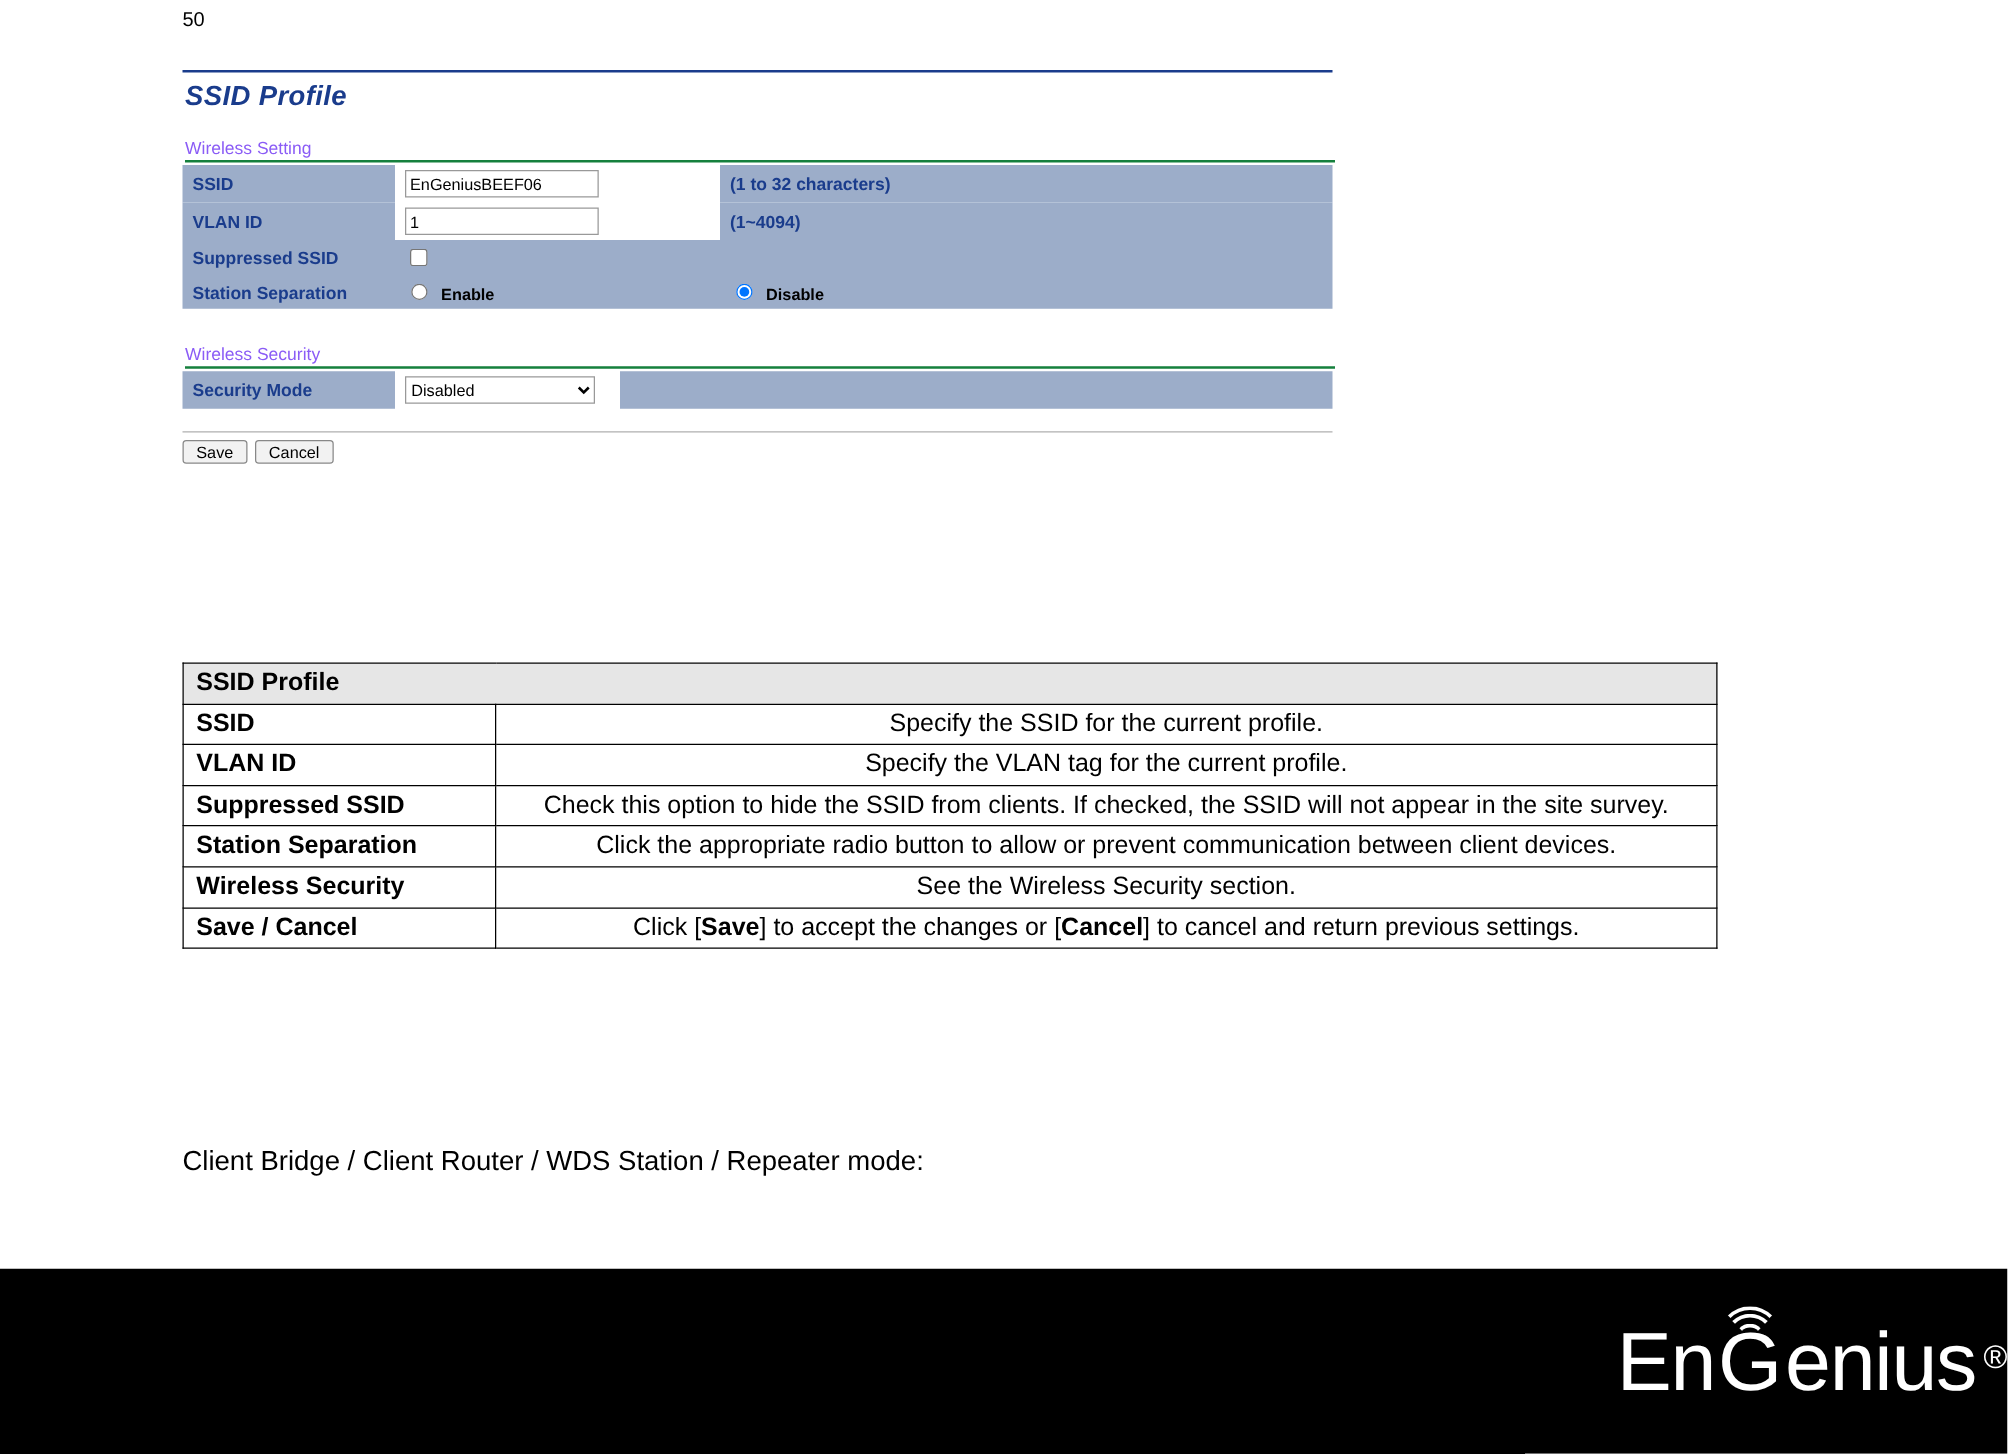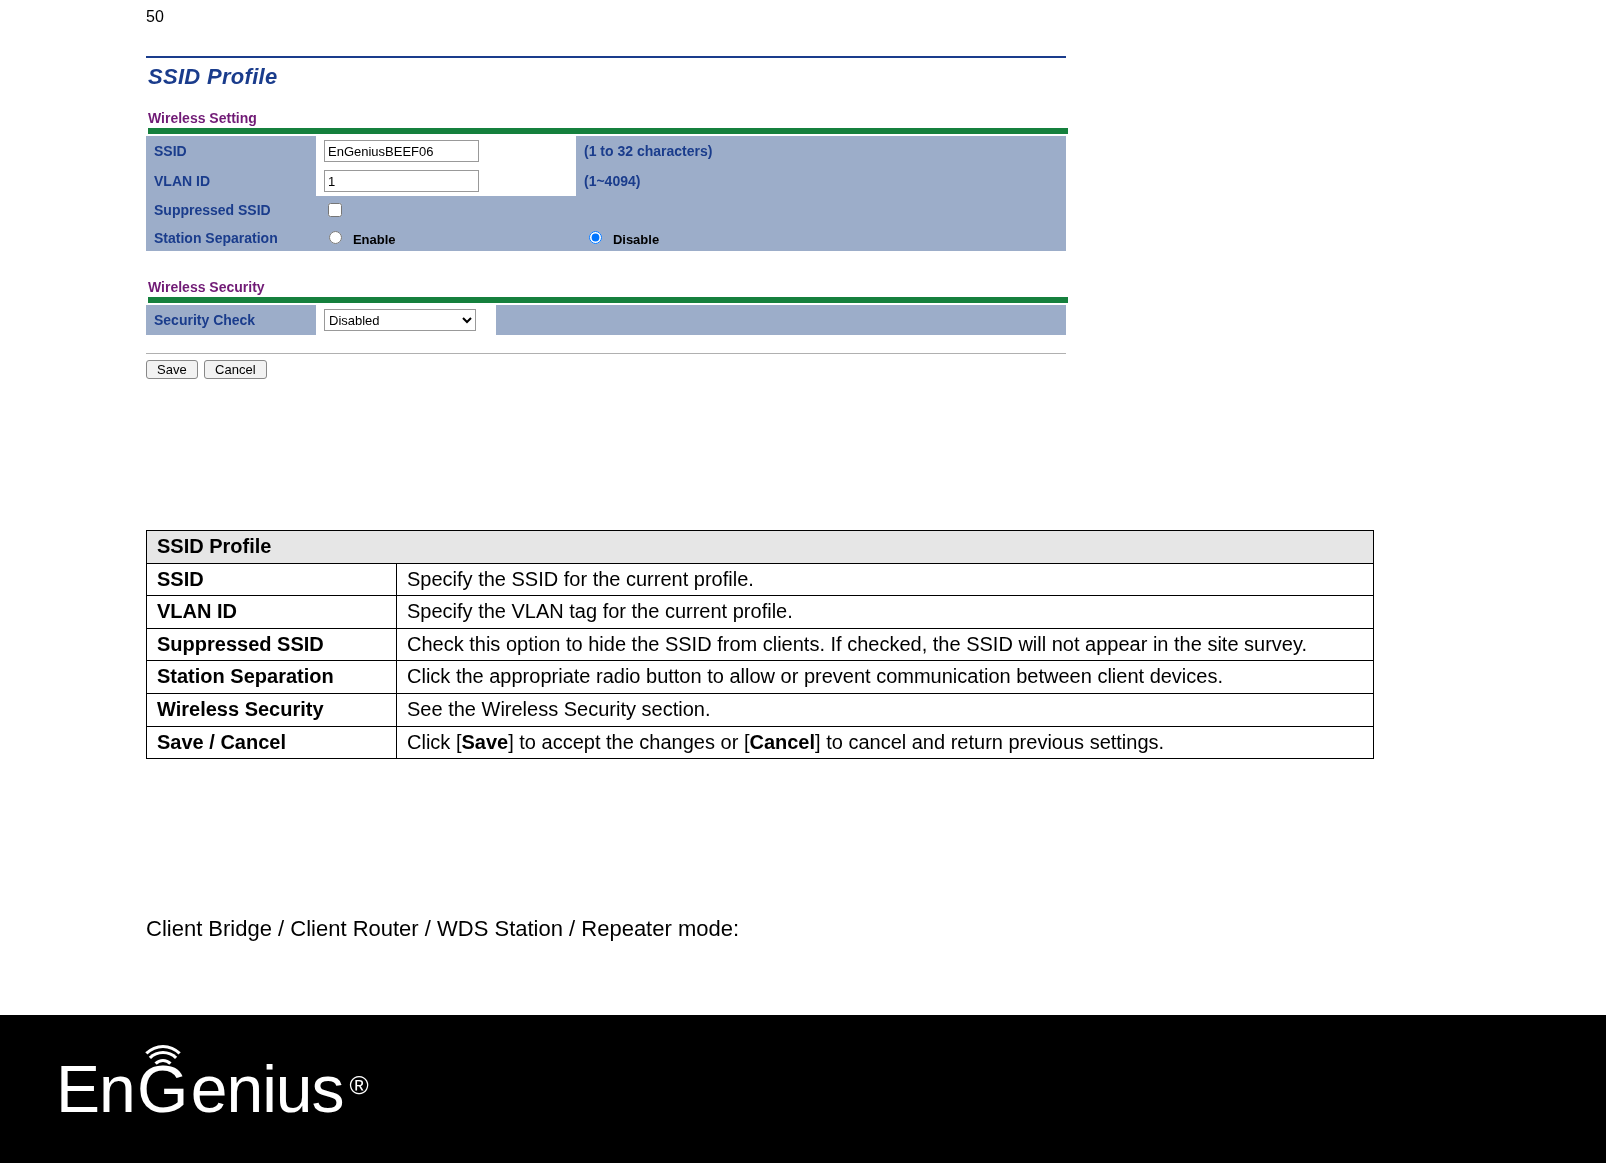--- a/index.html
+++ b/index.html
@@ -29,25 +29,25 @@
   }
   .profile-title {
     color: #1a3c8c;
     font-weight: bold;
     font-size: 22px;
     font-style: italic;
     margin: 0 0 20px 2px;
     letter-spacing: 0.3px;
   }
   .section-label {
-    font-weight: bold;
+    font-weight: normal;
     font-size: 14px;
-    color: #701a75;
+    color: #8b5cf6;
     margin: 14px 0 2px 2px;
-    border-bottom: 6px solid #15803d;
+    border-bottom: 2px solid #15803d;
     padding-bottom: 2px;
     width: 920px;
   }
   .form-table {
     width: 920px;
     border-collapse: collapse;
     font-size: 14px;
   }
   .form-table td {
     padding: 4px 8px;
@@ -126,20 +126,21 @@
   .doc-table th.header-row {
     background: #e6e6e6;
     font-weight: bold;
   }
   .doc-table td.term-cell {
     width: 250px;
     font-weight: bold;
   }
   .doc-table td.desc-cell {
     font-weight: normal;
+    text-align: center;
   }
   .doc-table td.desc-cell b { font-weight: bold; }
 
   .mode-heading {
     position: absolute;
     top: 884px;
     left: 146px;
     font-size: 22px;
     font-weight: normal;
     margin-top: 32px;
@@ -149,20 +150,21 @@
     position: absolute;
     bottom: 0;
     left: 0;
     width: 1606px;
     height: 148px;
     background: #000;
     color: #fff;
     display: flex;
     align-items: center;
     padding-left: 56px;
+    justify-content: flex-end;
   }
   .logo {
     display: flex;
     align-items: flex-end;
     font-family: "Trebuchet MS", Arial, sans-serif;
   }
   .logo .e-big {
     font-size: 66px;
     font-weight: 400;
     letter-spacing: -1px;
@@ -255,21 +257,21 @@
         <span class="radio-row-label">Disable</span>
       </td>
     </tr>
   </tbody>
     </table>
 
   <div class="section-label" style="margin-top:28px;">Wireless Security</div>
   <table class="form-table">
     <tbody>
         <tr class="blue-row">
-      <td class="label-cell">Security Check</td>
+      <td class="label-cell">Security Mode</td>
       <td class="control-cell">
         <select class="select-box">
           <option>Disabled</option>
         </select>
       </td>
       <td class="hint-cell" colspan="2" style="background:#9cadc9;">&nbsp;</td>
     </tr>
   </tbody>
     </table>
 

